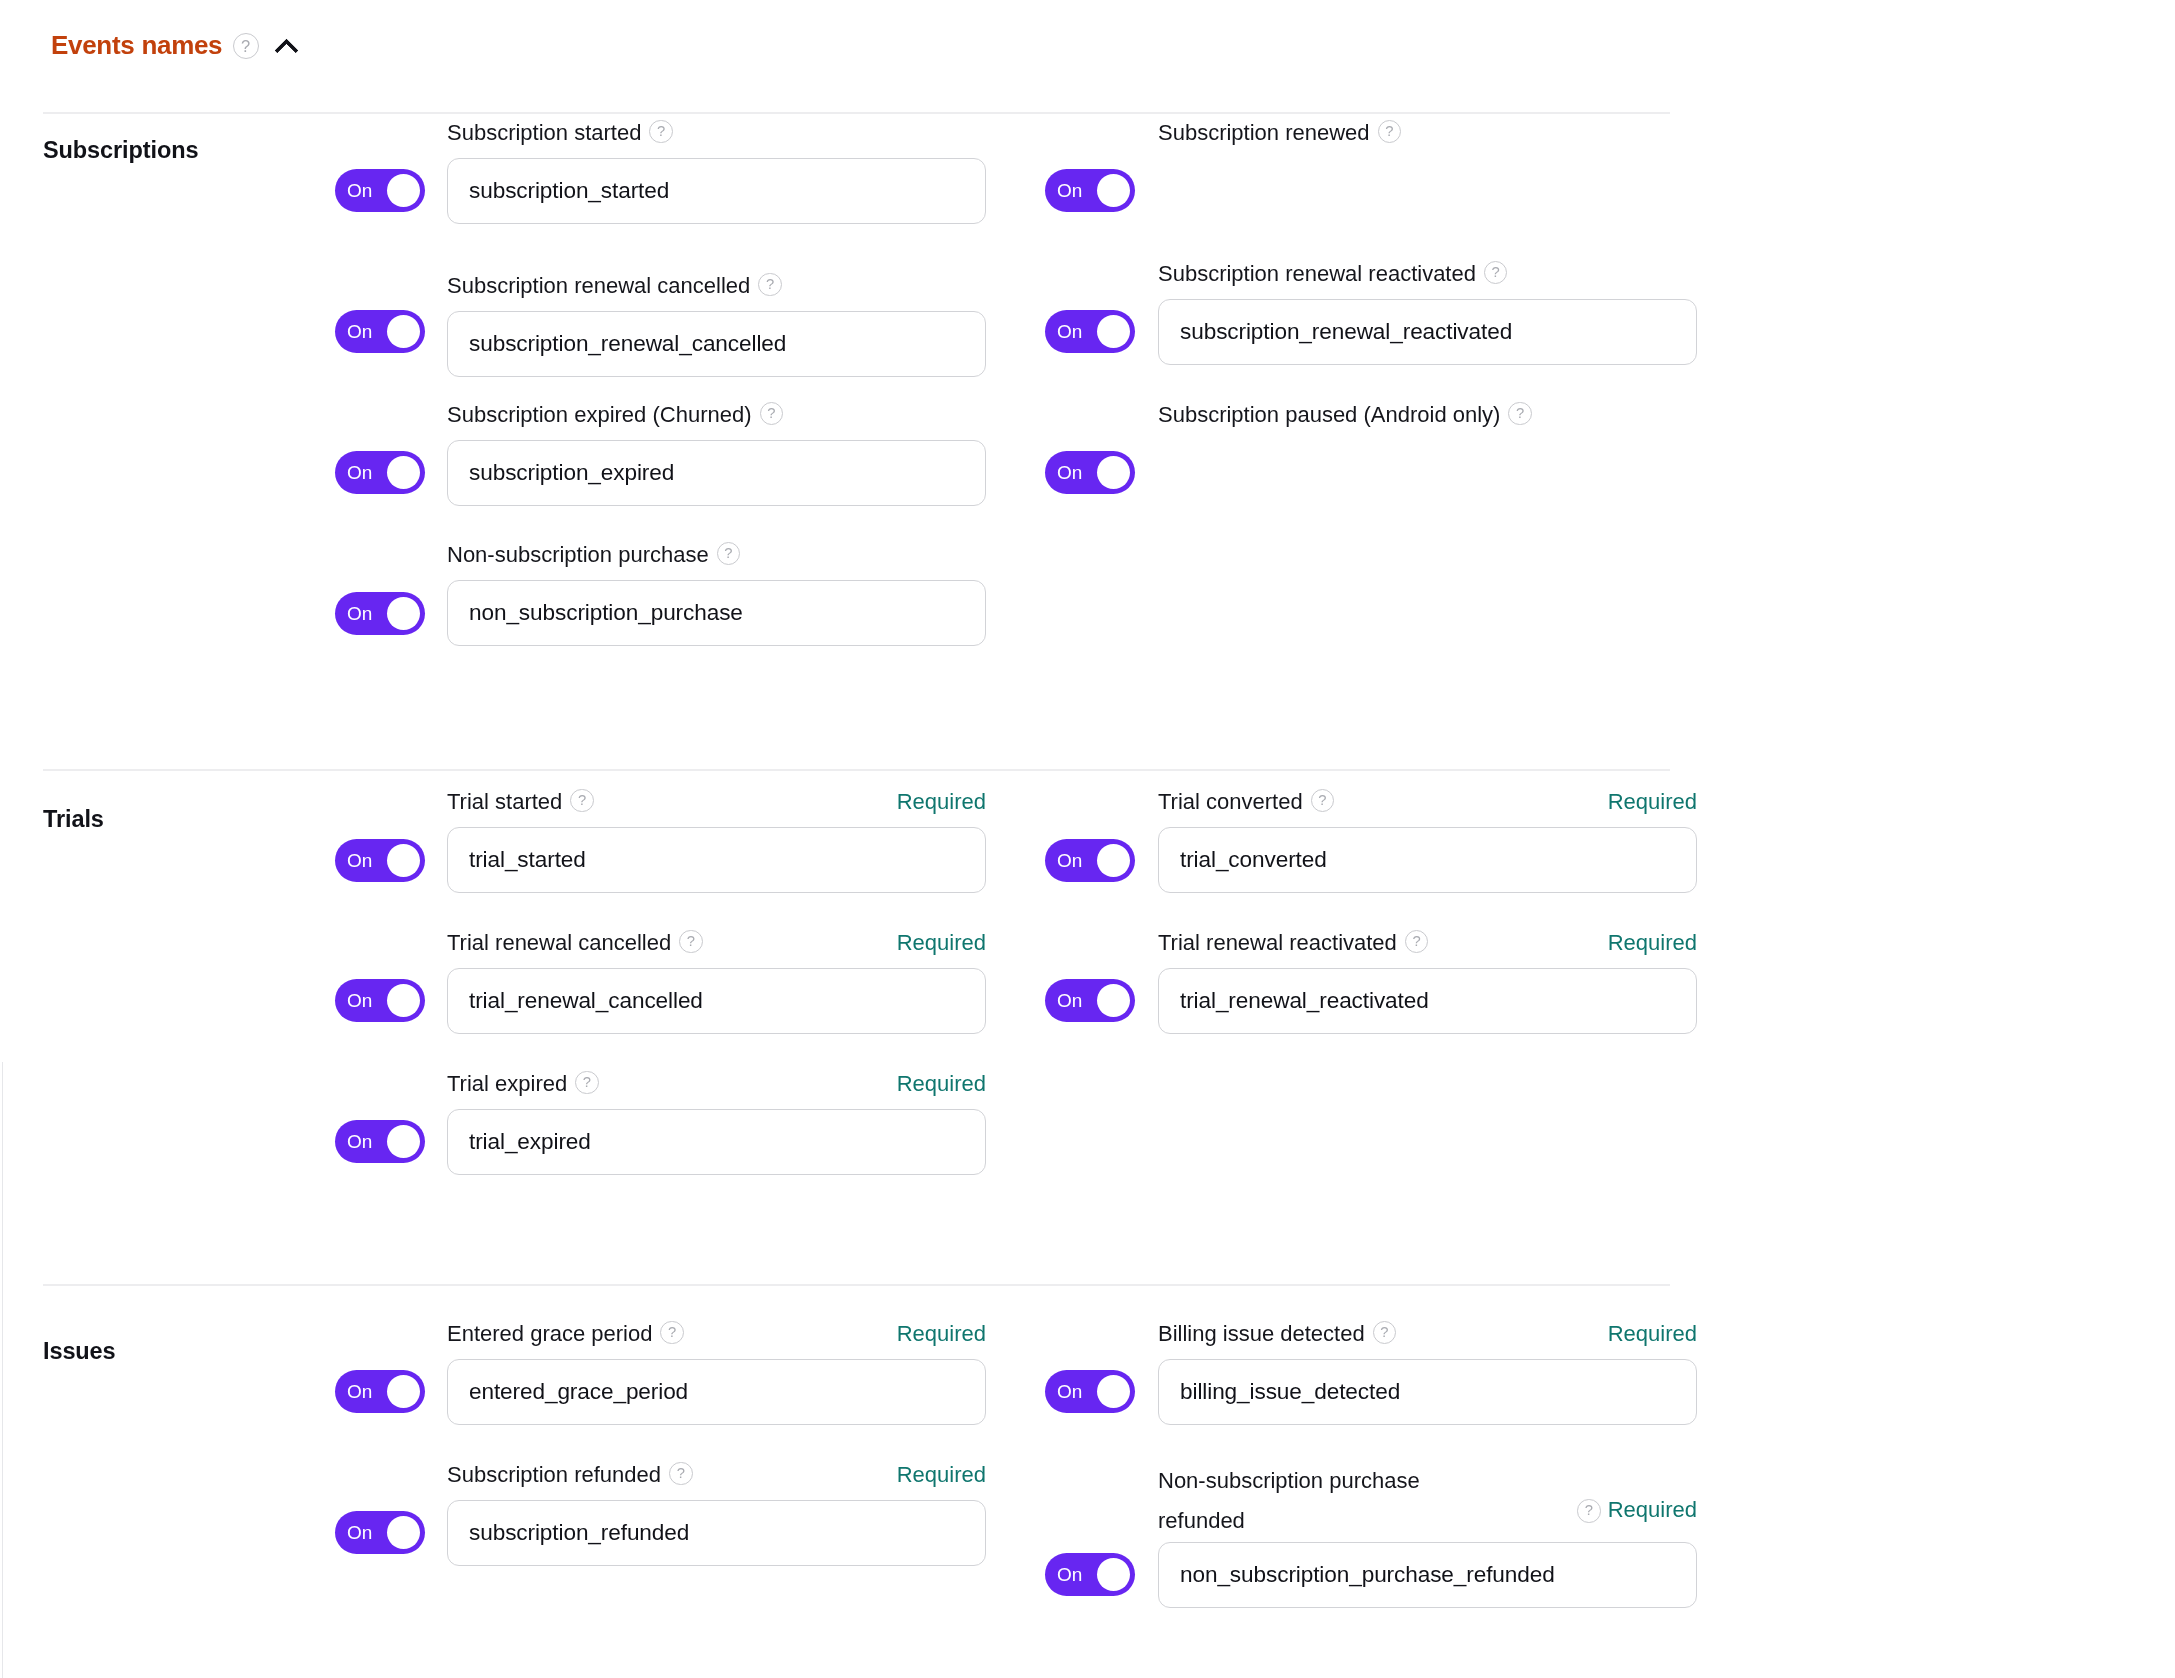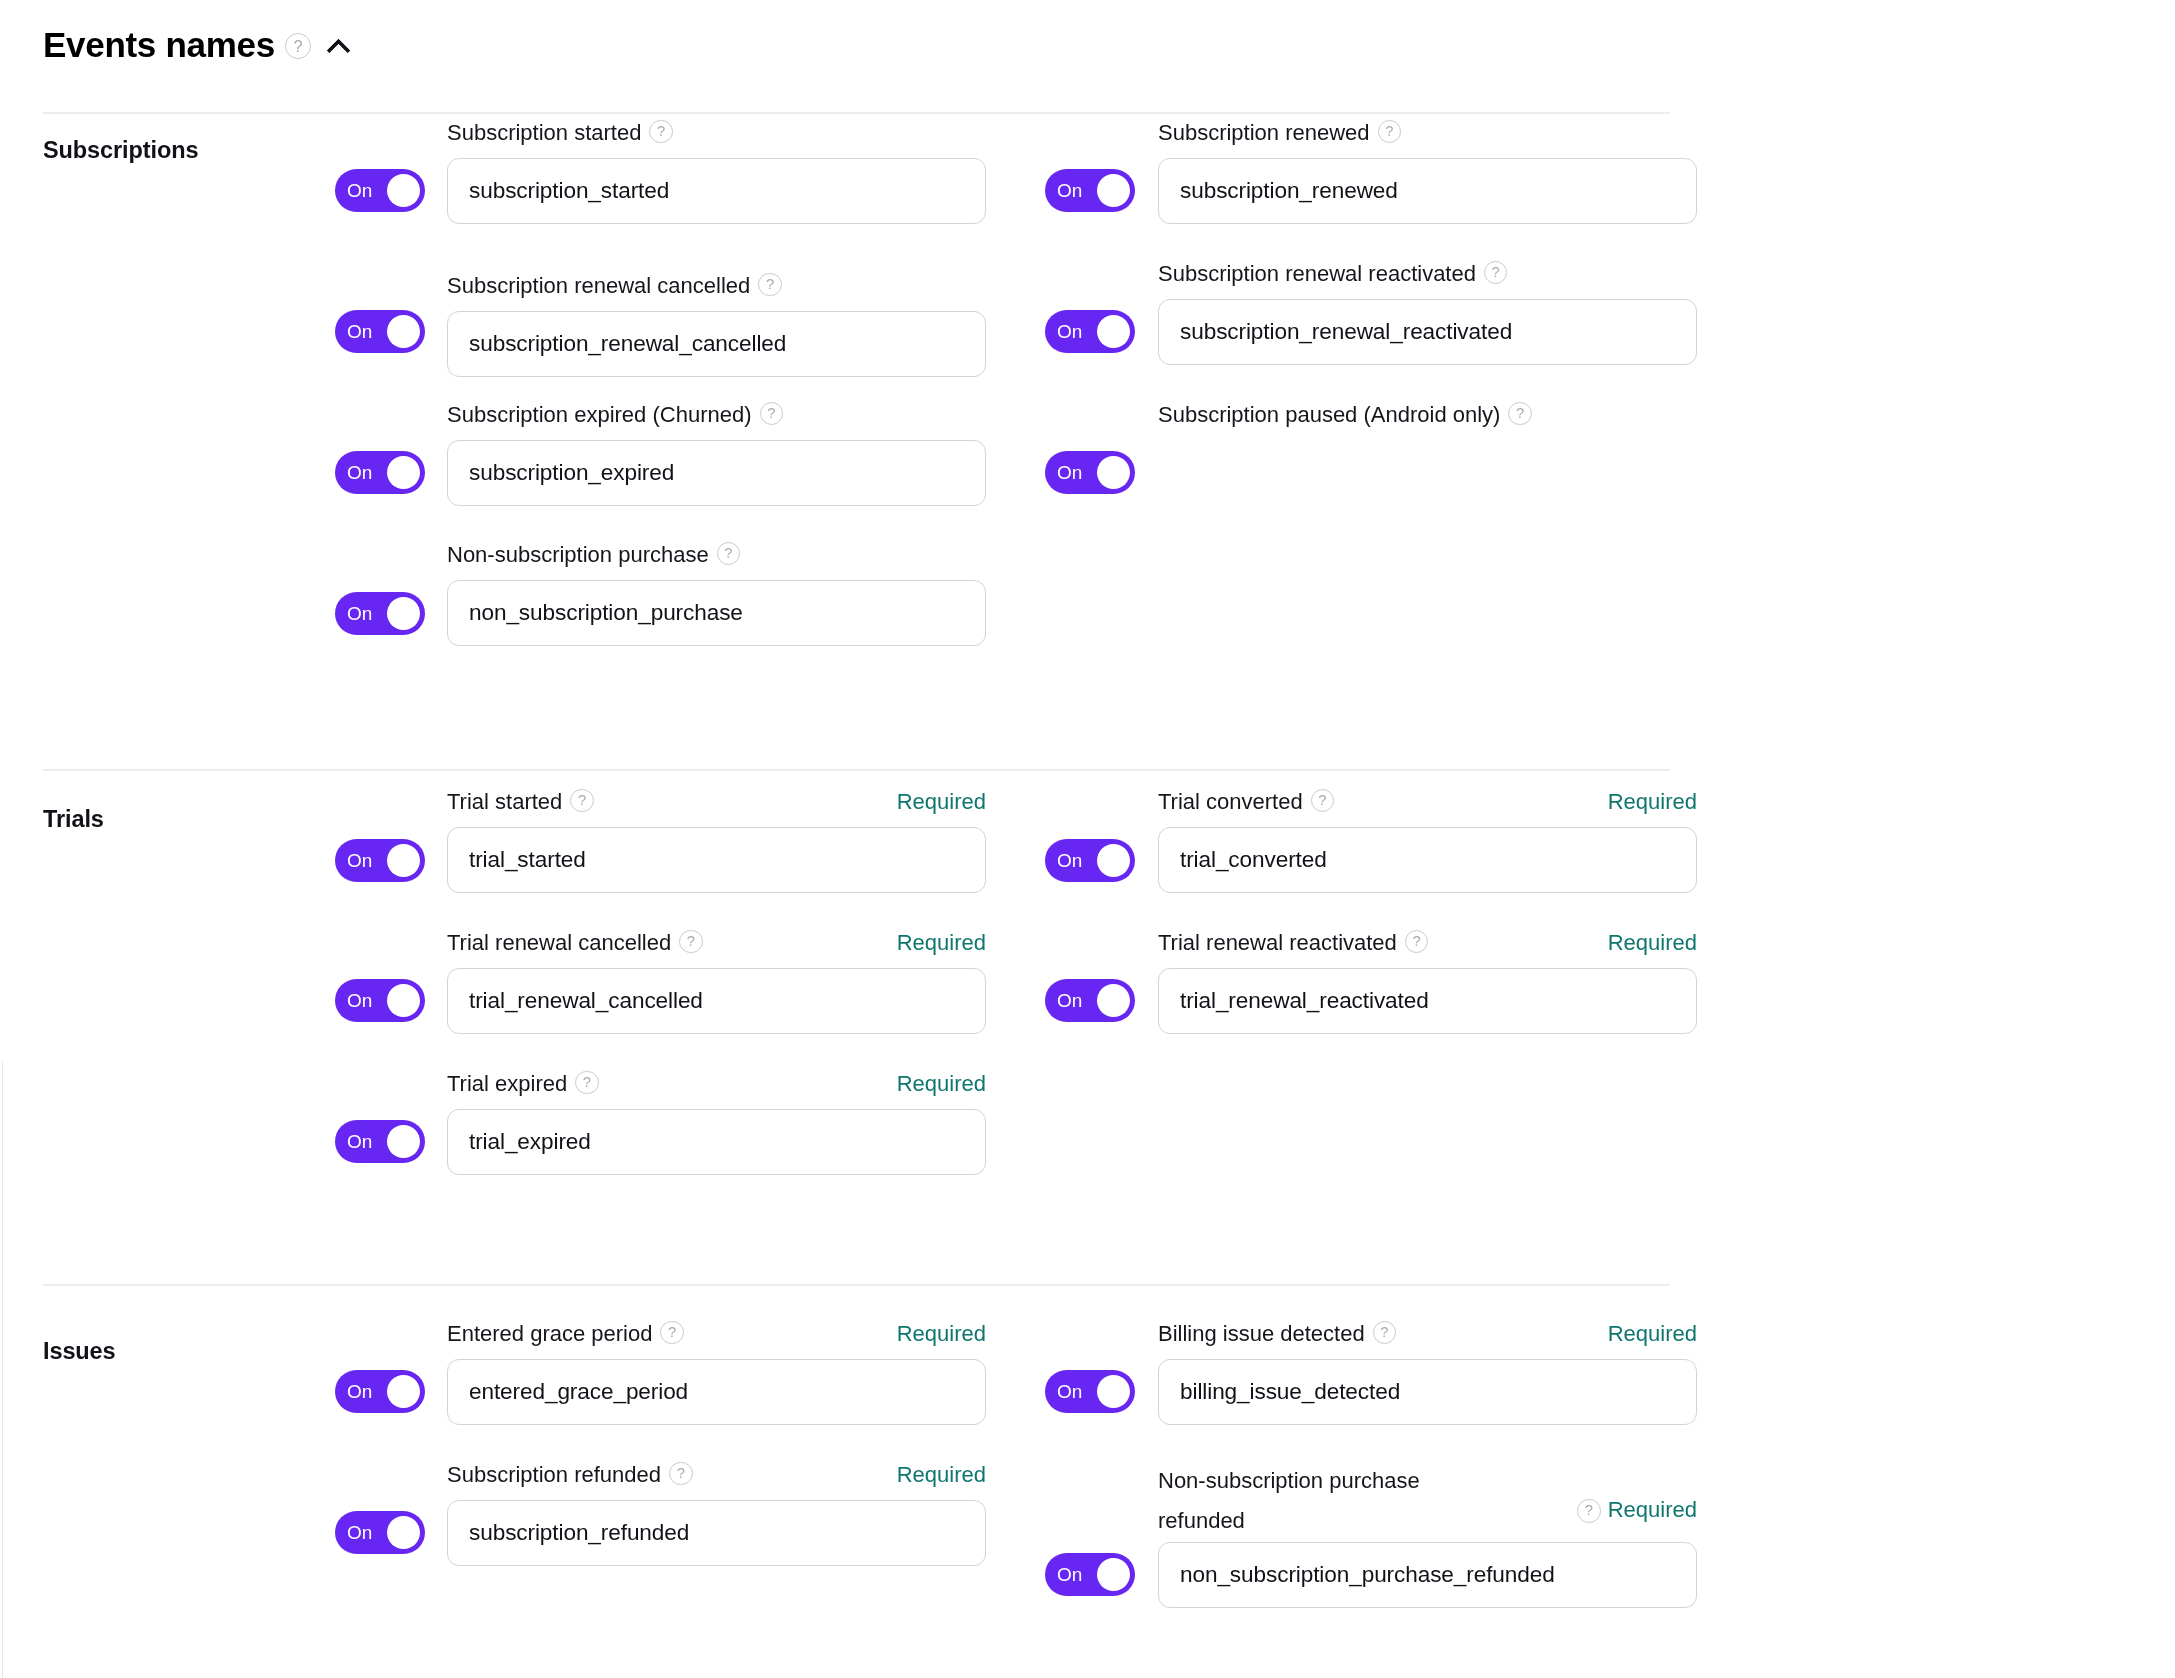--- a/index.html
+++ b/index.html
@@ -33,25 +33,26 @@
   
   .section-header {
     position: absolute;
     left: 43px;
     top: 24px;
     display: flex;
     align-items: center;
     gap: 10.4px;
   }
   .section-header .title {
-    font-size: 35px;
+    font-size: 26px;
     font-weight: 700;
     letter-spacing: -0.3px;
     line-height: 42px;
-    color: #000000;
+    color: #c2410c;
+    margin-left: 8px;
   }
 
   
   .help-icon {
     display: inline-flex;
     align-items: center;
     justify-content: center;
     width: 23.5px;
     height: 23.5px;
     min-width: 23.5px;
@@ -230,21 +231,20 @@
         <span class="knob"></span>
       </div>
       <div class="field" style="left: 1158px; top: 119px;">
         <div class="label-row">
           <div class="label-left">
             <span class="label-text">Subscription renewed</span>
             <span class="help-icon">?</span>
           </div>
           <div class="spacer"></div>
         </div>
-        <div class="input-box" contenteditable="false" style="">subscription_renewed</div>
       </div>
       <div class="toggle" style="left: 1045px; top: 169px;">
         <span class="on-text">On</span>
         <span class="knob"></span>
       </div>
       <div class="field" style="left: 447px; top: 272px;">
         <div class="label-row">
           <div class="label-left">
             <span class="label-text">Subscription renewal cancelled</span>
             <span class="help-icon">?</span>

